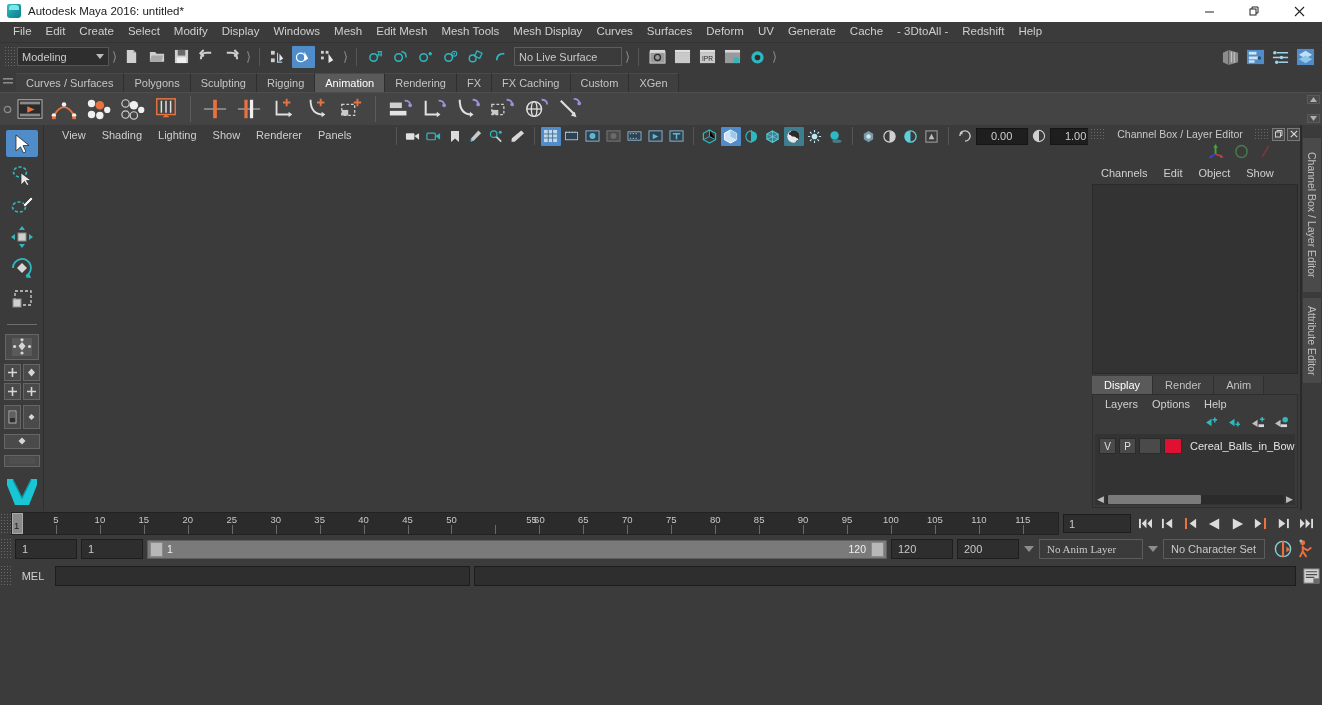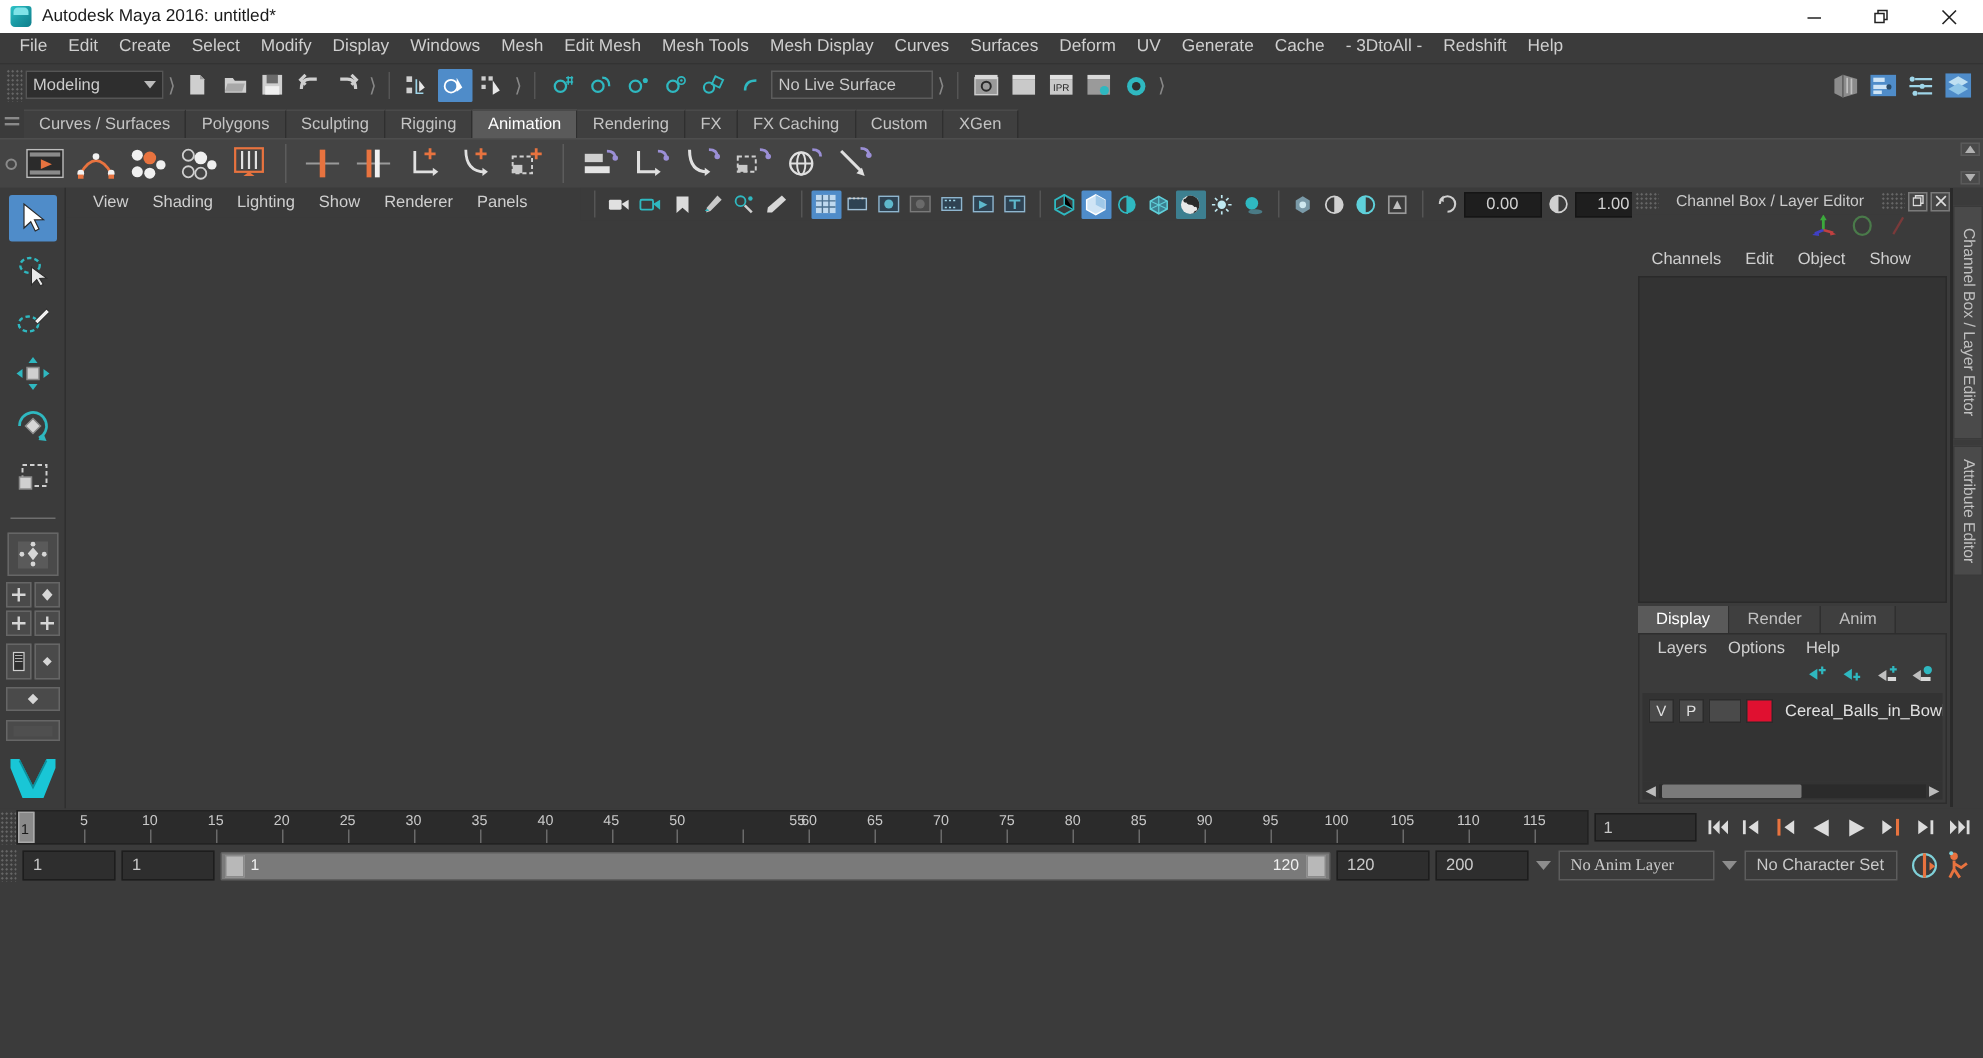--- a/index.html
+++ b/index.html
@@ -1434,15 +1434,28 @@
     </div>
     <div class="playbtn" style="margin-right:5px;">
       <svg width="20" height="20" viewBox="0 0 21 21">
           <circle cx="6" cy="4" r="2.6" fill="#e8733f"></circle>
           <path d="M6 7 L6 13 L3 19 M6 9 L11 12 L15 9 M6 13 L10 19" stroke="#e8733f" stroke-width="2" fill="none"></path>
           <circle cx="4" cy="2" r="1.4" fill="#7fd0d8"></circle>
         </svg>
     </div>
   </div>
 
+  <div class="cmd-row">
+    <div class="grip-v"></div>
+    <div class="mel-label">MEL</div>
+    <input class="mel-input" type="text" style="color: rgb(201, 201, 201); font-size: 11px; padding-left: 5px; font-family: &quot;Liberation Sans&quot;, sans-serif;" value="">
+    <div class="mel-output"></div>
+    <div class="script-btn">
+      <svg width="17" height="16" viewBox="0 0 18 17">
+          <rect x="1" y="1" width="16" height="15" fill="#d2d2d2" stroke="#8a8a8a"></rect>
+          <path d="M3 4h12M3 7h12M3 10h9" stroke="#4a4a4a" stroke-width="1.2"></path>
+          <rect x="11" y="11" width="6" height="5" fill="#6a6a6a"></rect>
+        </svg>
+    </div>
+  </div>
 
 
 </div>
 
 </body></html>

